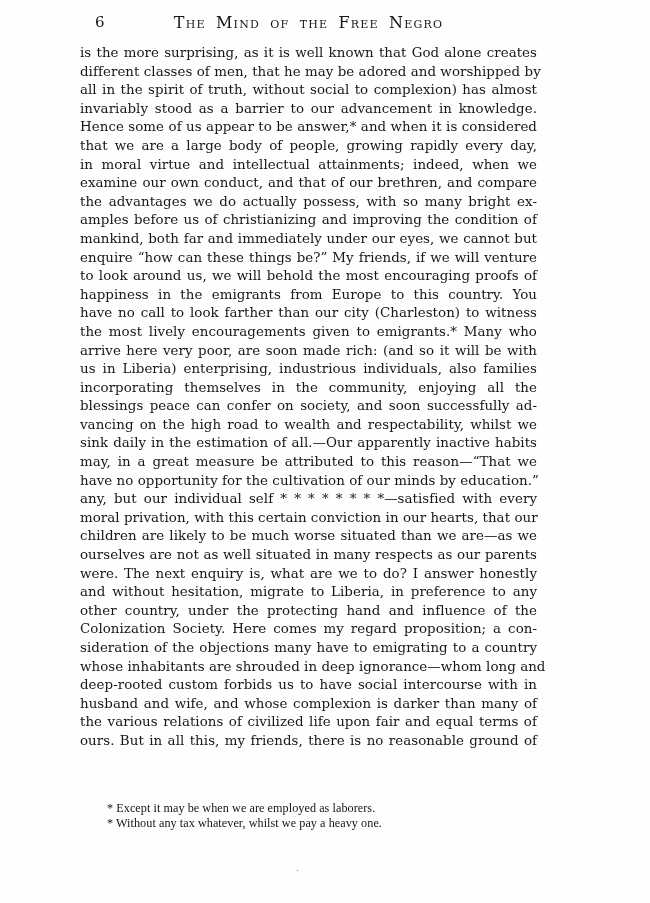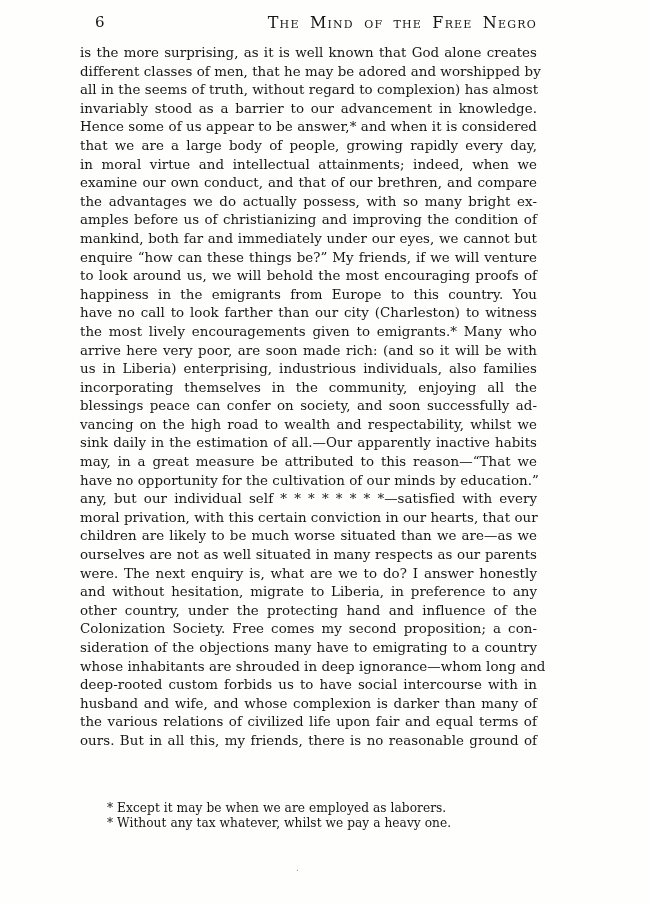--- a/index.html
+++ b/index.html
@@ -27,21 +27,21 @@
     position: absolute;
     left: 15px;
     top: 0;
     font-size: 15px;
   }
   .running-title {
     position: absolute;
     left: 0;
     right: 0;
     top: 0;
-    text-align: right;
+    text-align: center;
     font-variant: small-caps;
     font-size: 16px;
     letter-spacing: 1.2px;
     word-spacing: 4px;
     white-space: nowrap;
   }
   .body-text {
     position: absolute;
     top: 44px;
     left: 80px;
@@ -54,20 +54,21 @@
     text-align: justify;
     text-align-last: justify;
     white-space: nowrap;
     letter-spacing: 0.05px;
   }
   .footnotes {
     position: absolute;
     top: 801px;
     left: 107px;
     width: 420px;
+    font-family: Liberation Serif, serif;
   }
   .fline {
     font-size: 12.2px;
     line-height: 15.4px;
     letter-spacing: 0.05px;
   }
   .scan-dot {
     position: absolute;
     left: 296px;
     top: 864px;
@@ -82,21 +83,21 @@
 <div class="page">
 
   <div class="running-head">
     <div class="page-number">6</div>
     <div class="running-title">The Mind of the Free Negro</div>
   </div>
 
   <div class="body-text">
     <div class="tline">is the more surprising, as it is well known that God alone creates</div>
     <div class="tline">different classes of men, that he may be adored and worshipped by</div>
-    <div class="tline">all in the seems of truth, without regard to complexion) has almost</div>
+    <div class="tline">all in the spirit of truth, without social to complexion) has almost</div>
     <div class="tline">invariably stood as a barrier to our advancement in knowledge.</div>
     <div class="tline">Hence some of us appear to be answer,* and when it is considered</div>
     <div class="tline">that we are a large body of people, growing rapidly every day,</div>
     <div class="tline">in moral virtue and intellectual attainments; indeed, when we</div>
     <div class="tline">examine our own conduct, and that of our brethren, and compare</div>
     <div class="tline">the advantages we do actually possess, with so many bright ex-</div>
     <div class="tline">amples before us of christianizing and improving the condition of</div>
     <div class="tline">mankind, both far and immediately under our eyes, we cannot but</div>
     <div class="tline">enquire “how can these things be?”   My friends, if we will venture</div>
     <div class="tline">to look around us, we will behold the most encouraging proofs of</div>
@@ -111,21 +112,21 @@
     <div class="tline">sink daily in the estimation of all.—Our apparently inactive habits</div>
     <div class="tline">may, in a great measure be attributed to this reason—“That we</div>
     <div class="tline">have no opportunity for the cultivation of our minds by education.”</div>
     <div class="tline">any, but our individual self * * * * * * * *—satisfied with every</div>
     <div class="tline">moral privation, with this certain conviction in our hearts, that our</div>
     <div class="tline">children are likely to be much worse situated than we are—as we</div>
     <div class="tline">ourselves are not as well situated in many respects as our parents</div>
     <div class="tline">were.   The next enquiry is, what are we to do?   I answer honestly</div>
     <div class="tline">and without hesitation, migrate to Liberia, in preference to any</div>
     <div class="tline">other country, under the protecting hand and influence of the</div>
-    <div class="tline">Colonization Society.   Free comes my second proposition; a con-</div>
+    <div class="tline">Colonization Society.   Here comes my regard proposition; a con-</div>
     <div class="tline">sideration of the objections many have to emigrating to a country</div>
     <div class="tline">whose inhabitants are shrouded in deep ignorance—whom long and</div>
     <div class="tline">deep-rooted custom forbids us to have social intercourse with in</div>
     <div class="tline">husband and wife, and whose complexion is darker than many of</div>
     <div class="tline">the various relations of civilized life upon fair and equal terms of</div>
     <div class="tline">ours.   But in all this, my friends, there is no reasonable ground of</div>
   </div>
 
   <div class="footnotes">
     <div class="fline">* Except it may be when we are employed as laborers.</div>

